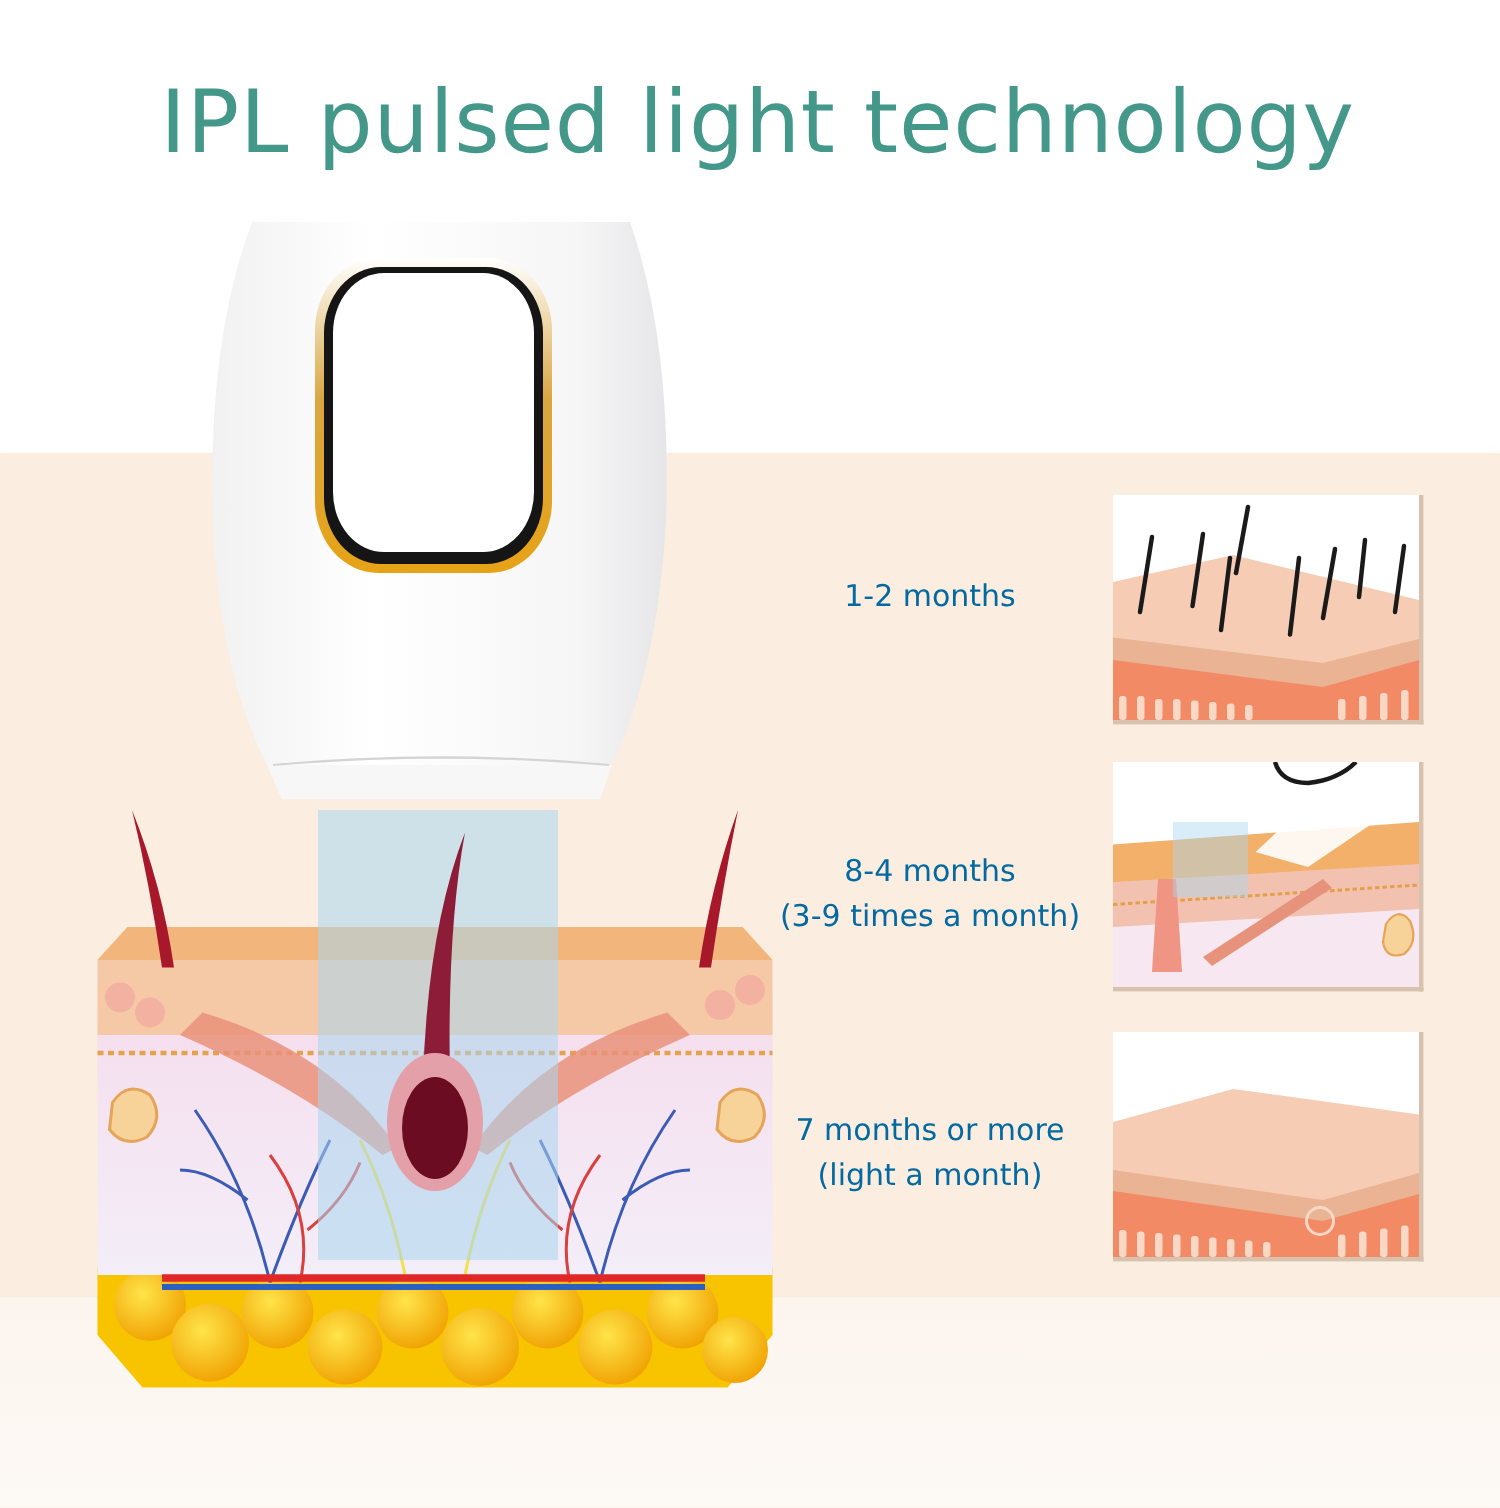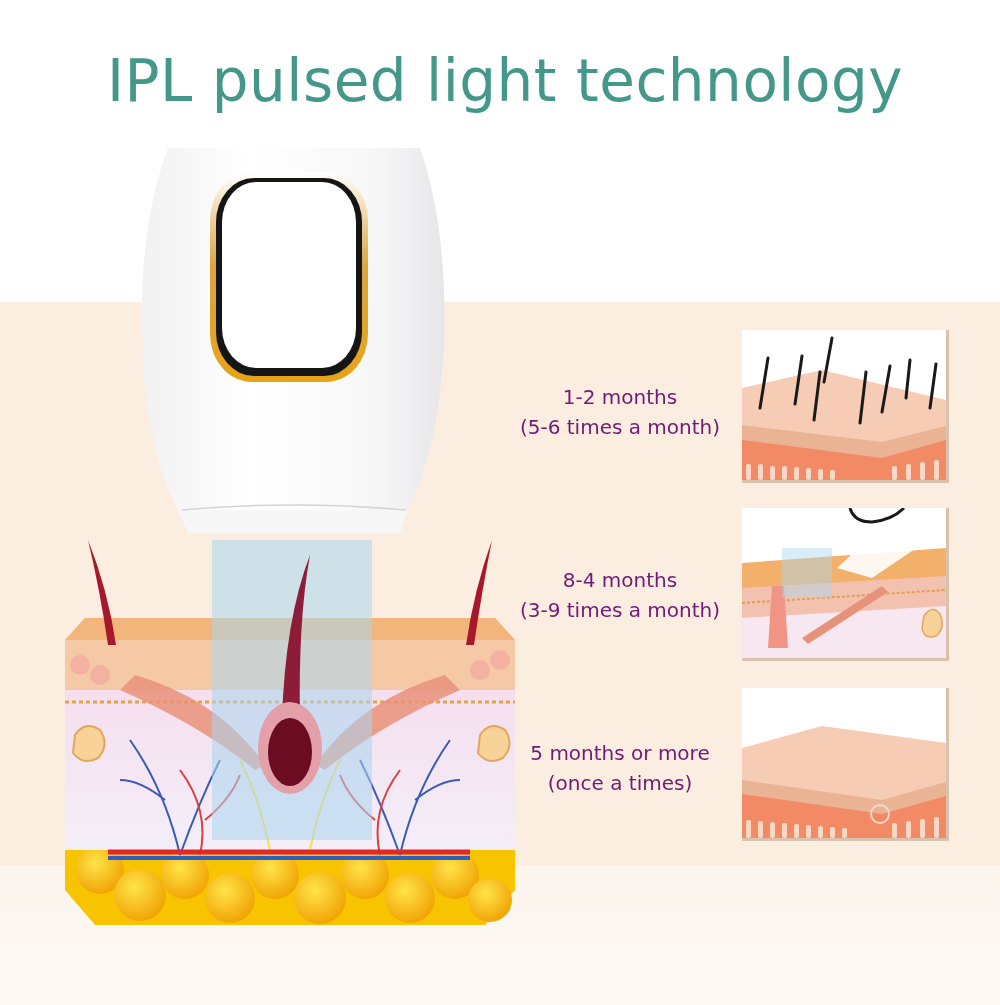--- a/index.html
+++ b/index.html
@@ -23,21 +23,21 @@
     position: absolute; left: 0; top: 865px; width: 1000px; height: 140px;
     background: linear-gradient(#fcf5ee, #fdf9f5);
   }
   .device {
     position: absolute; left: 138px; top: 148px; width: 312px; height: 385px;
   }
   .device svg { display: block; }
   .skin-block { position: absolute; left: 60px; top: 530px; width: 460px; height: 410px; }
   .stage {
     position: absolute; left: 490px; width: 260px; text-align: center;
-    color: #701a75; font-size: 20px; line-height: 30px;
+    color: #0369a1; font-size: 20px; line-height: 30px;
     font-family: "DejaVu Sans", sans-serif;
   }
   .stage span { display: block; }
   .thumb {
     position: absolute; left: 742px; width: 204px; height: 150px;
     background: #ffffff; border-right: 3px solid #d8c2ad; border-bottom: 3px solid #d8c2ad;
     overflow: hidden;
   }
   .thumb svg { display: block; }
 </style>
@@ -135,29 +135,28 @@
     <path d="M28 10 Q40 60 48 115 L56 115 Q48 60 28 10 Z" fill="#a6182a"></path>
     <path d="M432 10 Q422 60 414 115 L406 115 Q414 60 432 10 Z" fill="#a6182a"></path>
     <path d="M250 25 Q225 90 222 190 L240 190 Q238 90 250 25 Z" fill="#8c1c38"></path>
     <ellipse cx="230" cy="218" rx="32" ry="46" fill="#e3a0a8"></ellipse>
     <ellipse cx="230" cy="222" rx="22" ry="34" fill="#6c0c22"></ellipse>
   </svg>
 </div>
 
 <div class="stage" style="top:382px;">
   <span>1-2 months</span>
-  <span>(5-6 times a month)</span>
 </div>
 <div class="stage" style="top:565px;">
   <span>8-4 months</span>
   <span>(3-9 times a month)</span>
 </div>
 <div class="stage" style="top:738px;">
-  <span>5 months or more</span>
-  <span>(once a times)</span>
+  <span>7 months or more</span>
+  <span>(light a month)</span>
 </div>
 
 <div class="thumb" style="top:330px;">
   <svg width="204" height="150" viewBox="0 0 204 150">
     <path d="M0 58 L80 40 L204 70 L204 120 L0 120 Z" fill="#f6cdb4"></path>
     <path d="M0 95 L140 112 L204 96 L204 150 L0 150 Z" fill="#e9b394"></path>
     <path d="M0 110 L140 128 L204 110 L204 150 L0 150 Z" fill="#f28a66"></path>
     <g fill="#fbd8c6">
       <rect x="4" y="134" width="5" height="16" rx="2"></rect>
         <rect x="16" y="134" width="5" height="16" rx="2"></rect>

